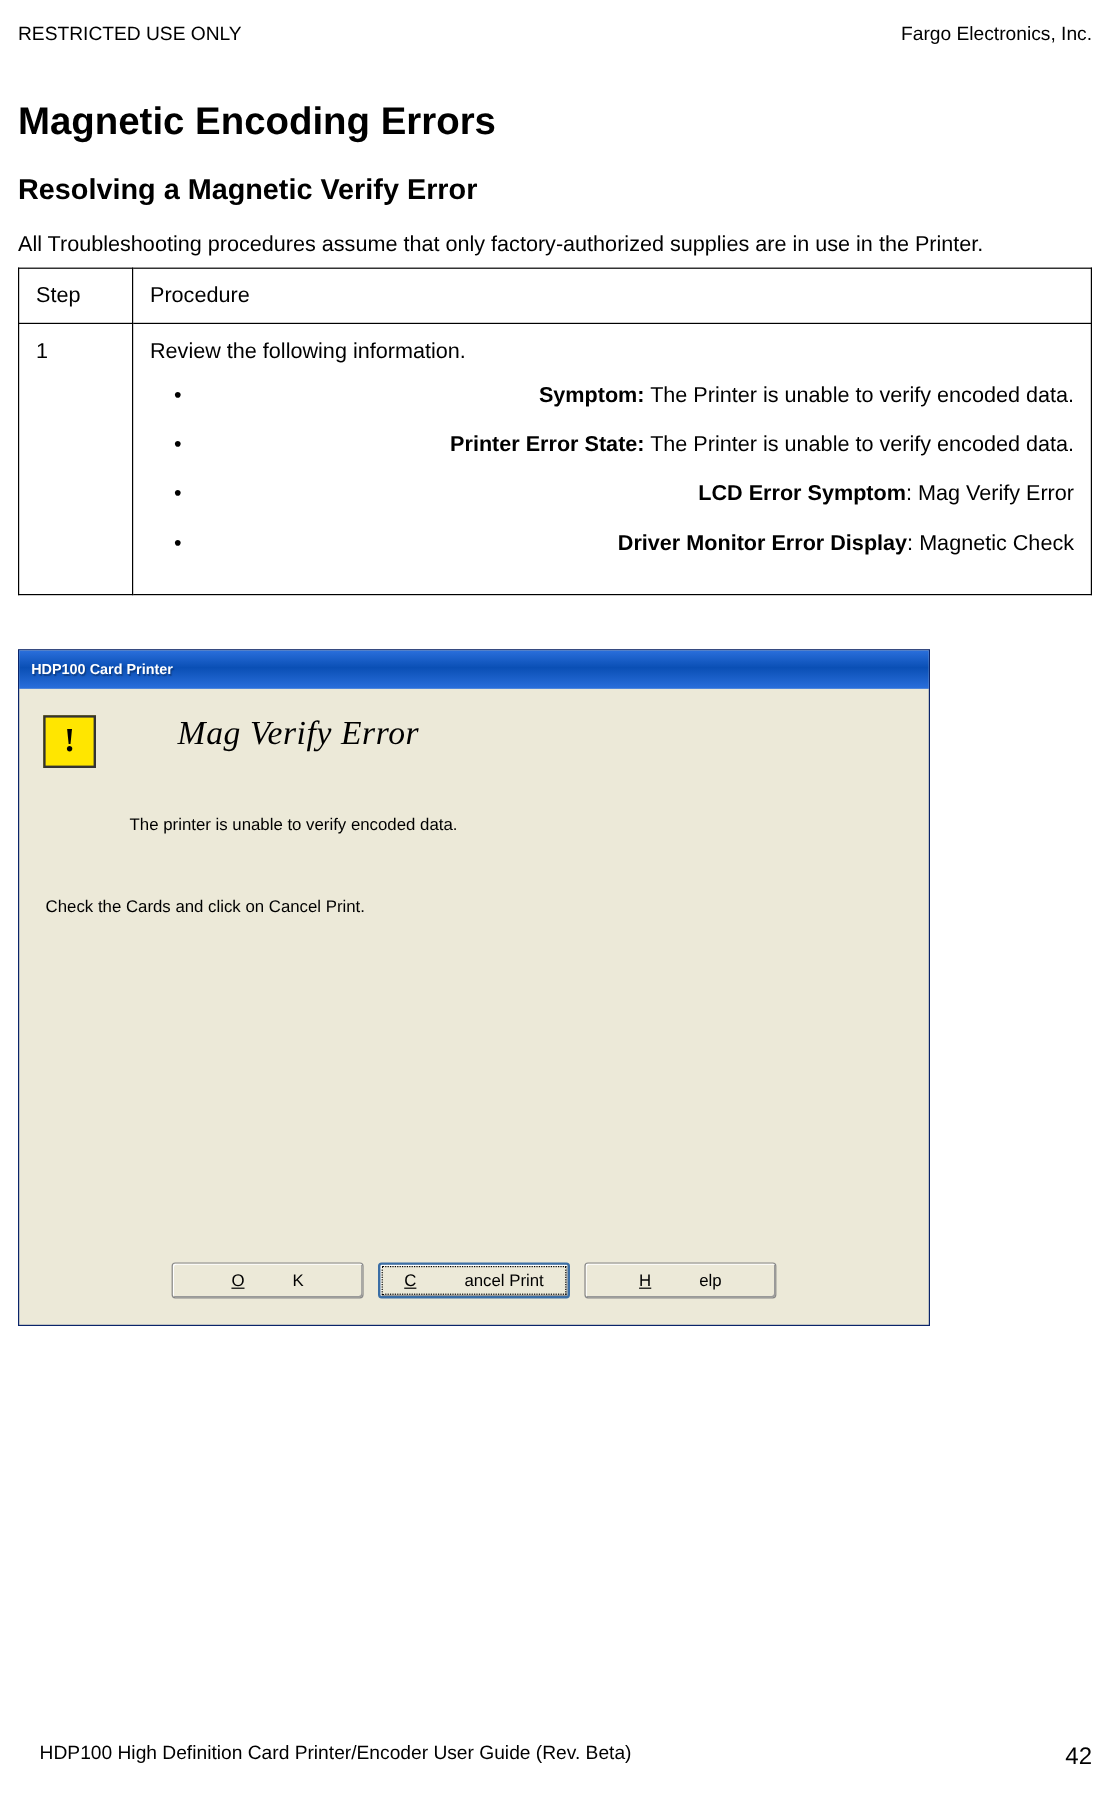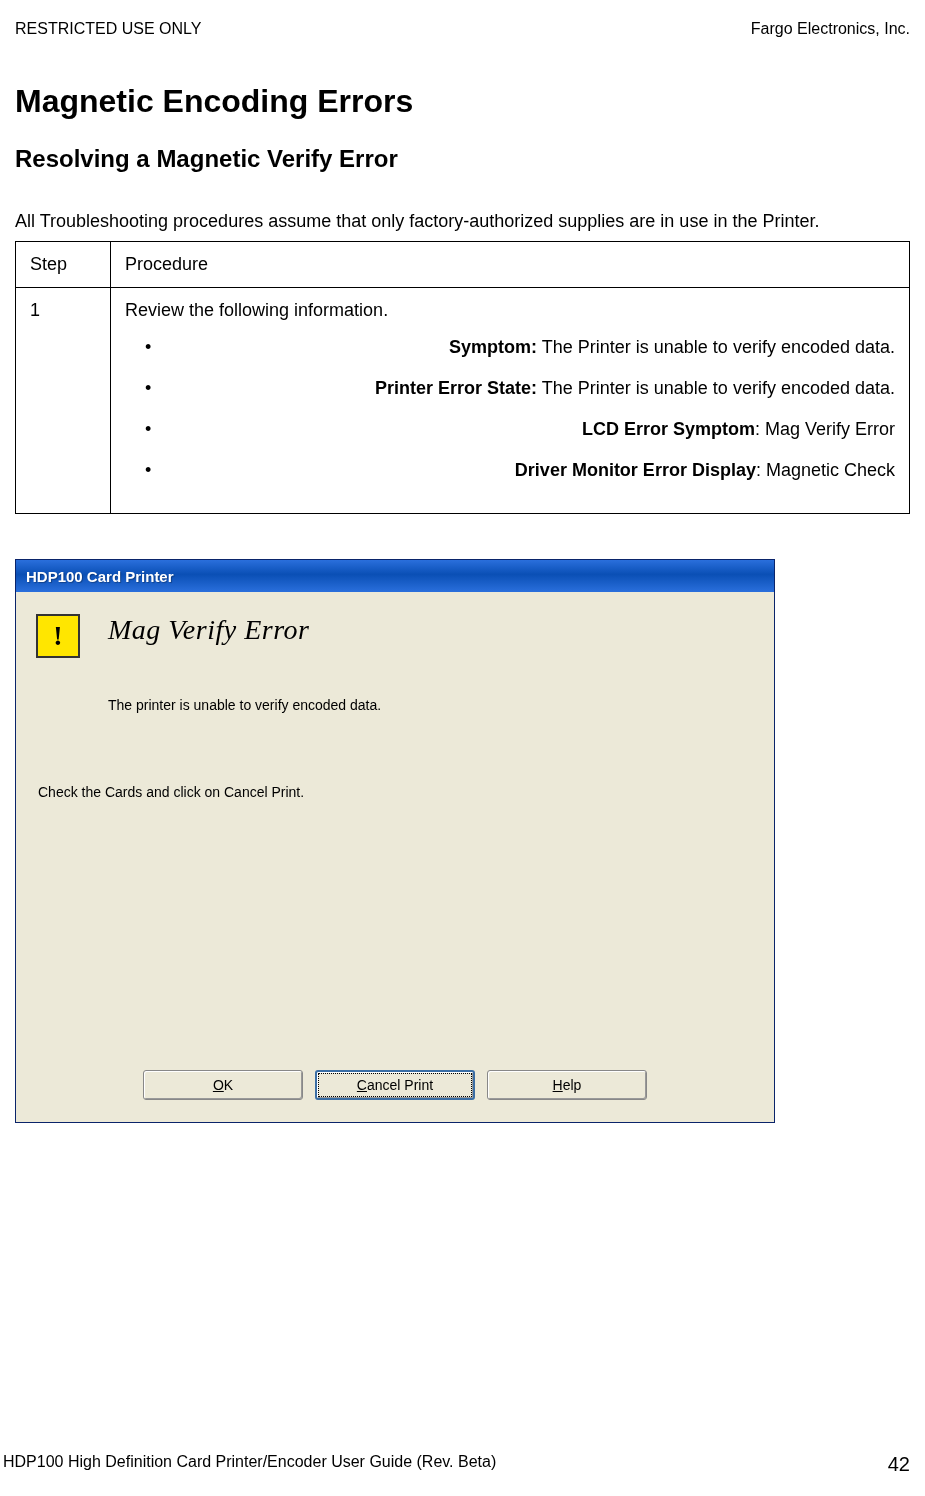--- a/index.html
+++ b/index.html
@@ -1,15 +1,15 @@
 <!DOCTYPE html>
 <html><head>
   <meta charset="utf-8">
   <style>
-    * { margin: 0; padding: 0; box-sizing: border-box; }
+    * { margin: 0; padding: 0; box-sizing: border-box; gap: 40px; }
     body {
       font-family: Arial, Helvetica, sans-serif;
       width: 925px;
       height: 1496px;
       padding: 20px 15px;
       background: white;
       color: black;
       position: relative;
     }
     .header-row {
@@ -19,21 +19,21 @@
       margin-bottom: 45px;
     }
     h1 {
       font-size: 32px;
       font-weight: bold;
       margin-bottom: 25px;
     }
     h2 {
       font-size: 24px;
       font-weight: bold;
-      margin-bottom: 36px;
+      margin-bottom: 18px;
     }
     .intro {
       font-size: 18px;
       margin-bottom: 8px;
       line-height: 1.35;
     }
     table.procedure {
       border-collapse: collapse;
       width: 100%;
       margin-bottom: 45px;
@@ -65,21 +65,21 @@
       background: #ece9d8;
       font-family: Tahoma, sans-serif;
       color: #000;
       margin-left: 0;
     }
     .titlebar {
       height: 32px;
       background: linear-gradient(to bottom, #2a6fdc 0%, #0a4fb5 45%, #2a6fdc 100%);
       color: white;
       font-weight: bold;
-      font-size: 15px;
+      font-size: 12px;
       padding: 6px 10px;
       display: flex;
       align-items: center;
       text-shadow: 1px 1px 1px rgba(0,0,0,0.3);
       text-align: center;
     }
     .dialog-body {
       padding: 22px 20px 18px 20px;
       min-height: 530px;
       position: relative;
@@ -102,21 +102,21 @@
     }
     .dlg-msg {
       font-size: 14px;
       margin-left: 72px;
       margin-top: 38px;
       line-height: 1.3;
     }
     .dlg-msg2 {
       font-size: 14px;
       margin-left: 2px;
-      margin-top: 70px;
+      margin-top: 51px;
     }
     .button-row {
       position: absolute;
       bottom: 22px;
       left: 0; right: 0;
       display: flex;
       justify-content: center;
       gap: 12px;
     }
     .win-btn {
@@ -134,21 +134,21 @@
     .win-btn.default {
       outline: 1px dotted #000;
       outline-offset: -4px;
       border: 2px solid #3b6ea5;
     }
     .underline-first { text-decoration: underline; }
 
     .footer-row {
       position: absolute;
       bottom: 20px;
-      left: 3px; right: 15px;
+      left: 33px; right: 15px;
       display: flex;
       justify-content: space-between;
       font-size: 16px;
     }
     .page-num { font-size: 20px; }
   </style>
 </head>
 <body>
 
 <div class="header-row">

